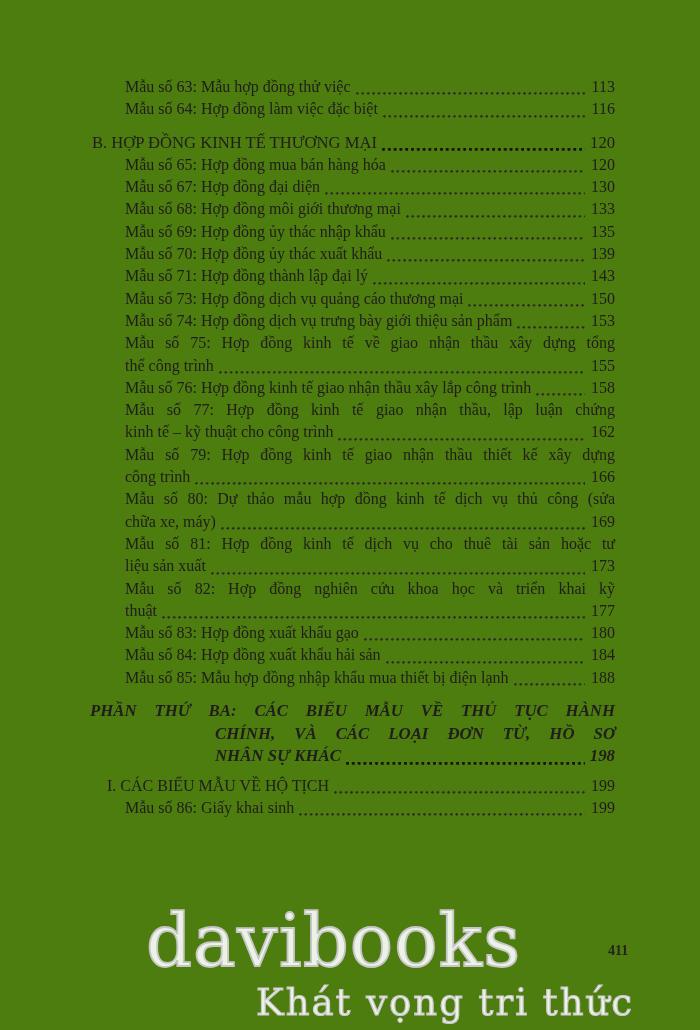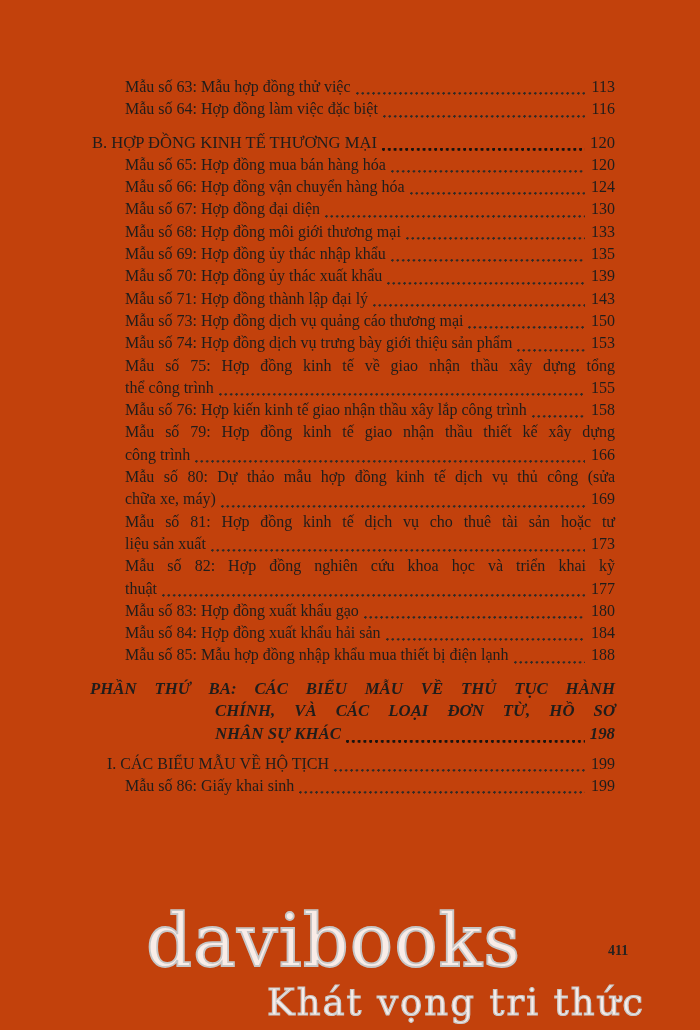--- a/index.html
+++ b/index.html
@@ -1,20 +1,20 @@
 <!DOCTYPE html>
 <html><head>
 <meta charset="utf-8">
 <style>
   html,body{margin:0;padding:0;background:#e9e9e9;}
   .page{
     position:relative;
     width:700px;height:1030px;
     margin:0 auto;
-    background:#c2410c;
+    background:#4d7c0f;
     overflow:hidden;
     font-family:"Liberation Serif","DejaVu Serif",serif;
     color:#201d1b;
   }
   .toc{
     position:absolute;
     top:76px;left:0;right:0;
   }
   .entry{
     margin-right:85px;
@@ -85,21 +85,20 @@
   .wm-tagline{
     position:absolute;
     left:256px;top:981px;
     font-size:37px;
     letter-spacing:2px;
     font-family:"DejaVu Serif","Liberation Serif",serif;
     color:rgba(255,255,255,0.9);
     -webkit-text-stroke:1.2px #c9c9c9;
     pointer-events:none;
     white-space:nowrap;
-    margin-left:11px;
   }
   .folio{
     position:absolute;
     left:608px;top:943px;
     font-size:14px;
     font-weight:bold;
     color:#26221f;
   }
 </style>
 </head>
@@ -131,27 +130,20 @@
       </div>
       <div class="entry entry-item">
         <div class="line last">
           <span class="entry-text">Mẫu số 65: Hợp đồng mua bán hàng hóa</span>
           <span class="leader"></span>
           <span class="page-ref">120</span>
         </div>
       </div>
       <div class="entry entry-item">
         <div class="line last">
-          <span class="entry-text">Mẫu số 66: Hợp đồng vận chuyển hàng hóa</span>
-          <span class="leader"></span>
-          <span class="page-ref">124</span>
-        </div>
-      </div>
-      <div class="entry entry-item">
-        <div class="line last">
           <span class="entry-text">Mẫu số 67: Hợp đồng đại diện</span>
           <span class="leader"></span>
           <span class="page-ref">130</span>
         </div>
       </div>
       <div class="entry entry-item">
         <div class="line last">
           <span class="entry-text">Mẫu số 68: Hợp đồng môi giới thương mại</span>
           <span class="leader"></span>
           <span class="page-ref">133</span>
@@ -195,23 +187,31 @@
       <div class="entry entry-item">
         <div class="line wrap">Mẫu số 75: Hợp đồng kinh tế về giao nhận thầu xây dựng tổng</div>
         <div class="line cont last">
           <span class="entry-text">thể công trình</span>
           <span class="leader"></span>
           <span class="page-ref">155</span>
         </div>
       </div>
       <div class="entry entry-item">
         <div class="line last">
-          <span class="entry-text">Mẫu số 76: Hợp kiến kinh tế giao nhận thầu xây lắp công trình</span>
+          <span class="entry-text">Mẫu số 76: Hợp đồng kinh tế giao nhận thầu xây lắp công trình</span>
           <span class="leader"></span>
           <span class="page-ref">158</span>
+        </div>
+      </div>
+      <div class="entry entry-item">
+        <div class="line wrap">Mẫu số 77: Hợp đồng kinh tế giao nhận thầu, lập luận chứng</div>
+        <div class="line cont last">
+          <span class="entry-text">kinh tế – kỹ thuật cho công trình</span>
+          <span class="leader"></span>
+          <span class="page-ref">162</span>
         </div>
       </div>
       <div class="entry entry-item">
         <div class="line wrap">Mẫu số 79: Hợp đồng kinh tế giao nhận thầu thiết kế xây dựng</div>
         <div class="line cont last">
           <span class="entry-text">công trình</span>
           <span class="leader"></span>
           <span class="page-ref">166</span>
         </div>
       </div>

